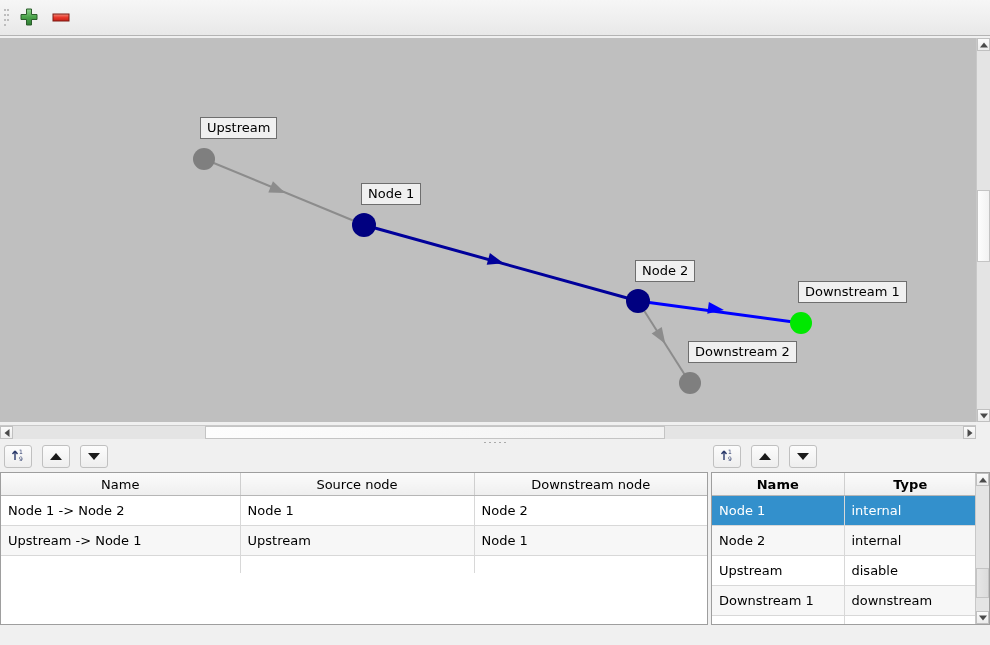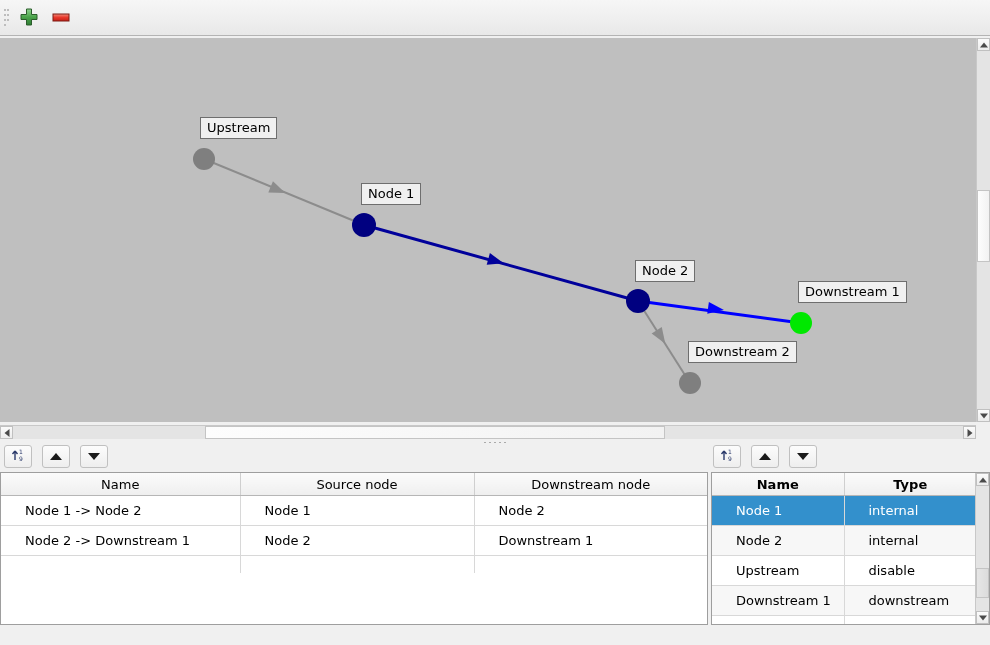--- a/index.html
+++ b/index.html
@@ -210,21 +210,21 @@
     text-align: center;
     color: #000;
     padding: 0;
   }
   table.grid.bold-head th { font-weight: bold; }
   table.grid th:last-child { border-right: none; }
   table.grid td {
     height: 29px;
     border-right: 1px solid #d8d8d8;
     border-bottom: 1px solid #d8d8d8;
-    padding: 0 0 0 24px;
+    padding: 0 0 0 7px;
     white-space: nowrap;
     overflow: hidden;
     text-overflow: ellipsis;
   }
   table.grid td:last-child { border-right: none; }
   table.grid tr.alt td { background: #f7f7f7; }
   table.grid tr.sel td {
     background: #3390cc;
     color: #ffffff;
   }
@@ -368,24 +368,24 @@
             <th>Source node</th>
             <th>Downstream node</th>
           </tr>
         </thead>
       <tbody>
           <tr>
             <td>Node 1 -&gt; Node 2</td>
             <td>Node 1</td>
             <td>Node 2</td>
           </tr>
-          <tr>
-            <td>Node 2 -&gt; Downstream 1</td>
-            <td>Node 2</td>
-            <td>Downstream 1</td>
+          <tr class="alt">
+            <td>Upstream -&gt; Node 1</td>
+            <td>Upstream</td>
+            <td>Node 1</td>
           </tr>
           <tr class="filler">
             <td></td>
             <td></td>
             <td></td>
           </tr>
         </tbody>
     </table>
   </div>
 

